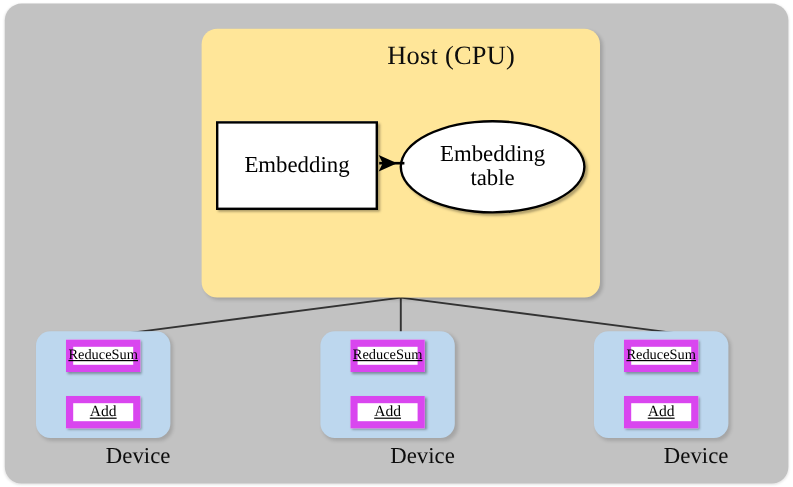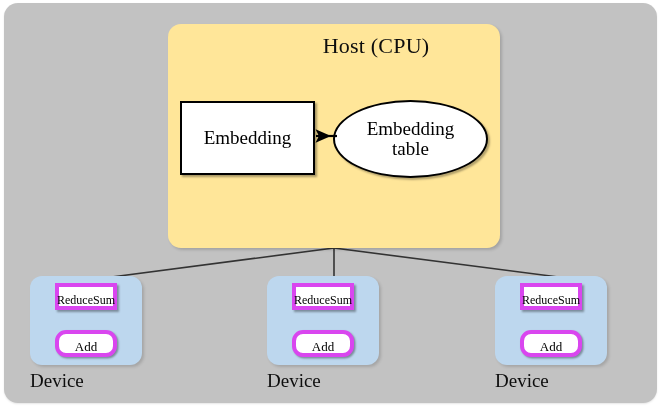--- a/index.html
+++ b/index.html
@@ -124,42 +124,43 @@
   .device-panel.d0 { left: 30px; }
   .device-panel.d1 { left: 267px; }
   .device-panel.d2 { left: 495px; }
 
   .op-box {
     position: absolute;
     left: 25px;
     width: 62px;
     height: 27px;
     background: #ffffff;
-    border: 4px solid #d946ef;
+    border: 6px solid #d946ef;
     box-shadow: 1.5px 1.5px 2px rgba(0,0,0,0.35);
     display: flex;
-    align-items: flex-end;
+    align-items: flex-start;
     justify-content: center;
     box-sizing: border-box;
+    text-decoration: underline;
   }
   .op-box.reduce { top: 7px; }
-  .op-box.add    { top: 54px; border-radius: 11px; }
+  .op-box.add    { top: 54px; }
   .op-box .label {
     font-size: 12px;
     line-height: 1;
     color: #000000;
     white-space: nowrap;
   }
   .op-box.add .label { font-size: 13px; }
 
   .device-caption {
     position: absolute;
     top: 370px;
     width: 112px;
-    text-align: left;
+    text-align: right;
     font-size: 19px;
     color: #0d0d0d;
   }
   .device-caption.c0 { left: 30px; }
   .device-caption.c1 { left: 267px; }
   .device-caption.c2 { left: 495px; }
 </style>
 </head>
 <body>
 

